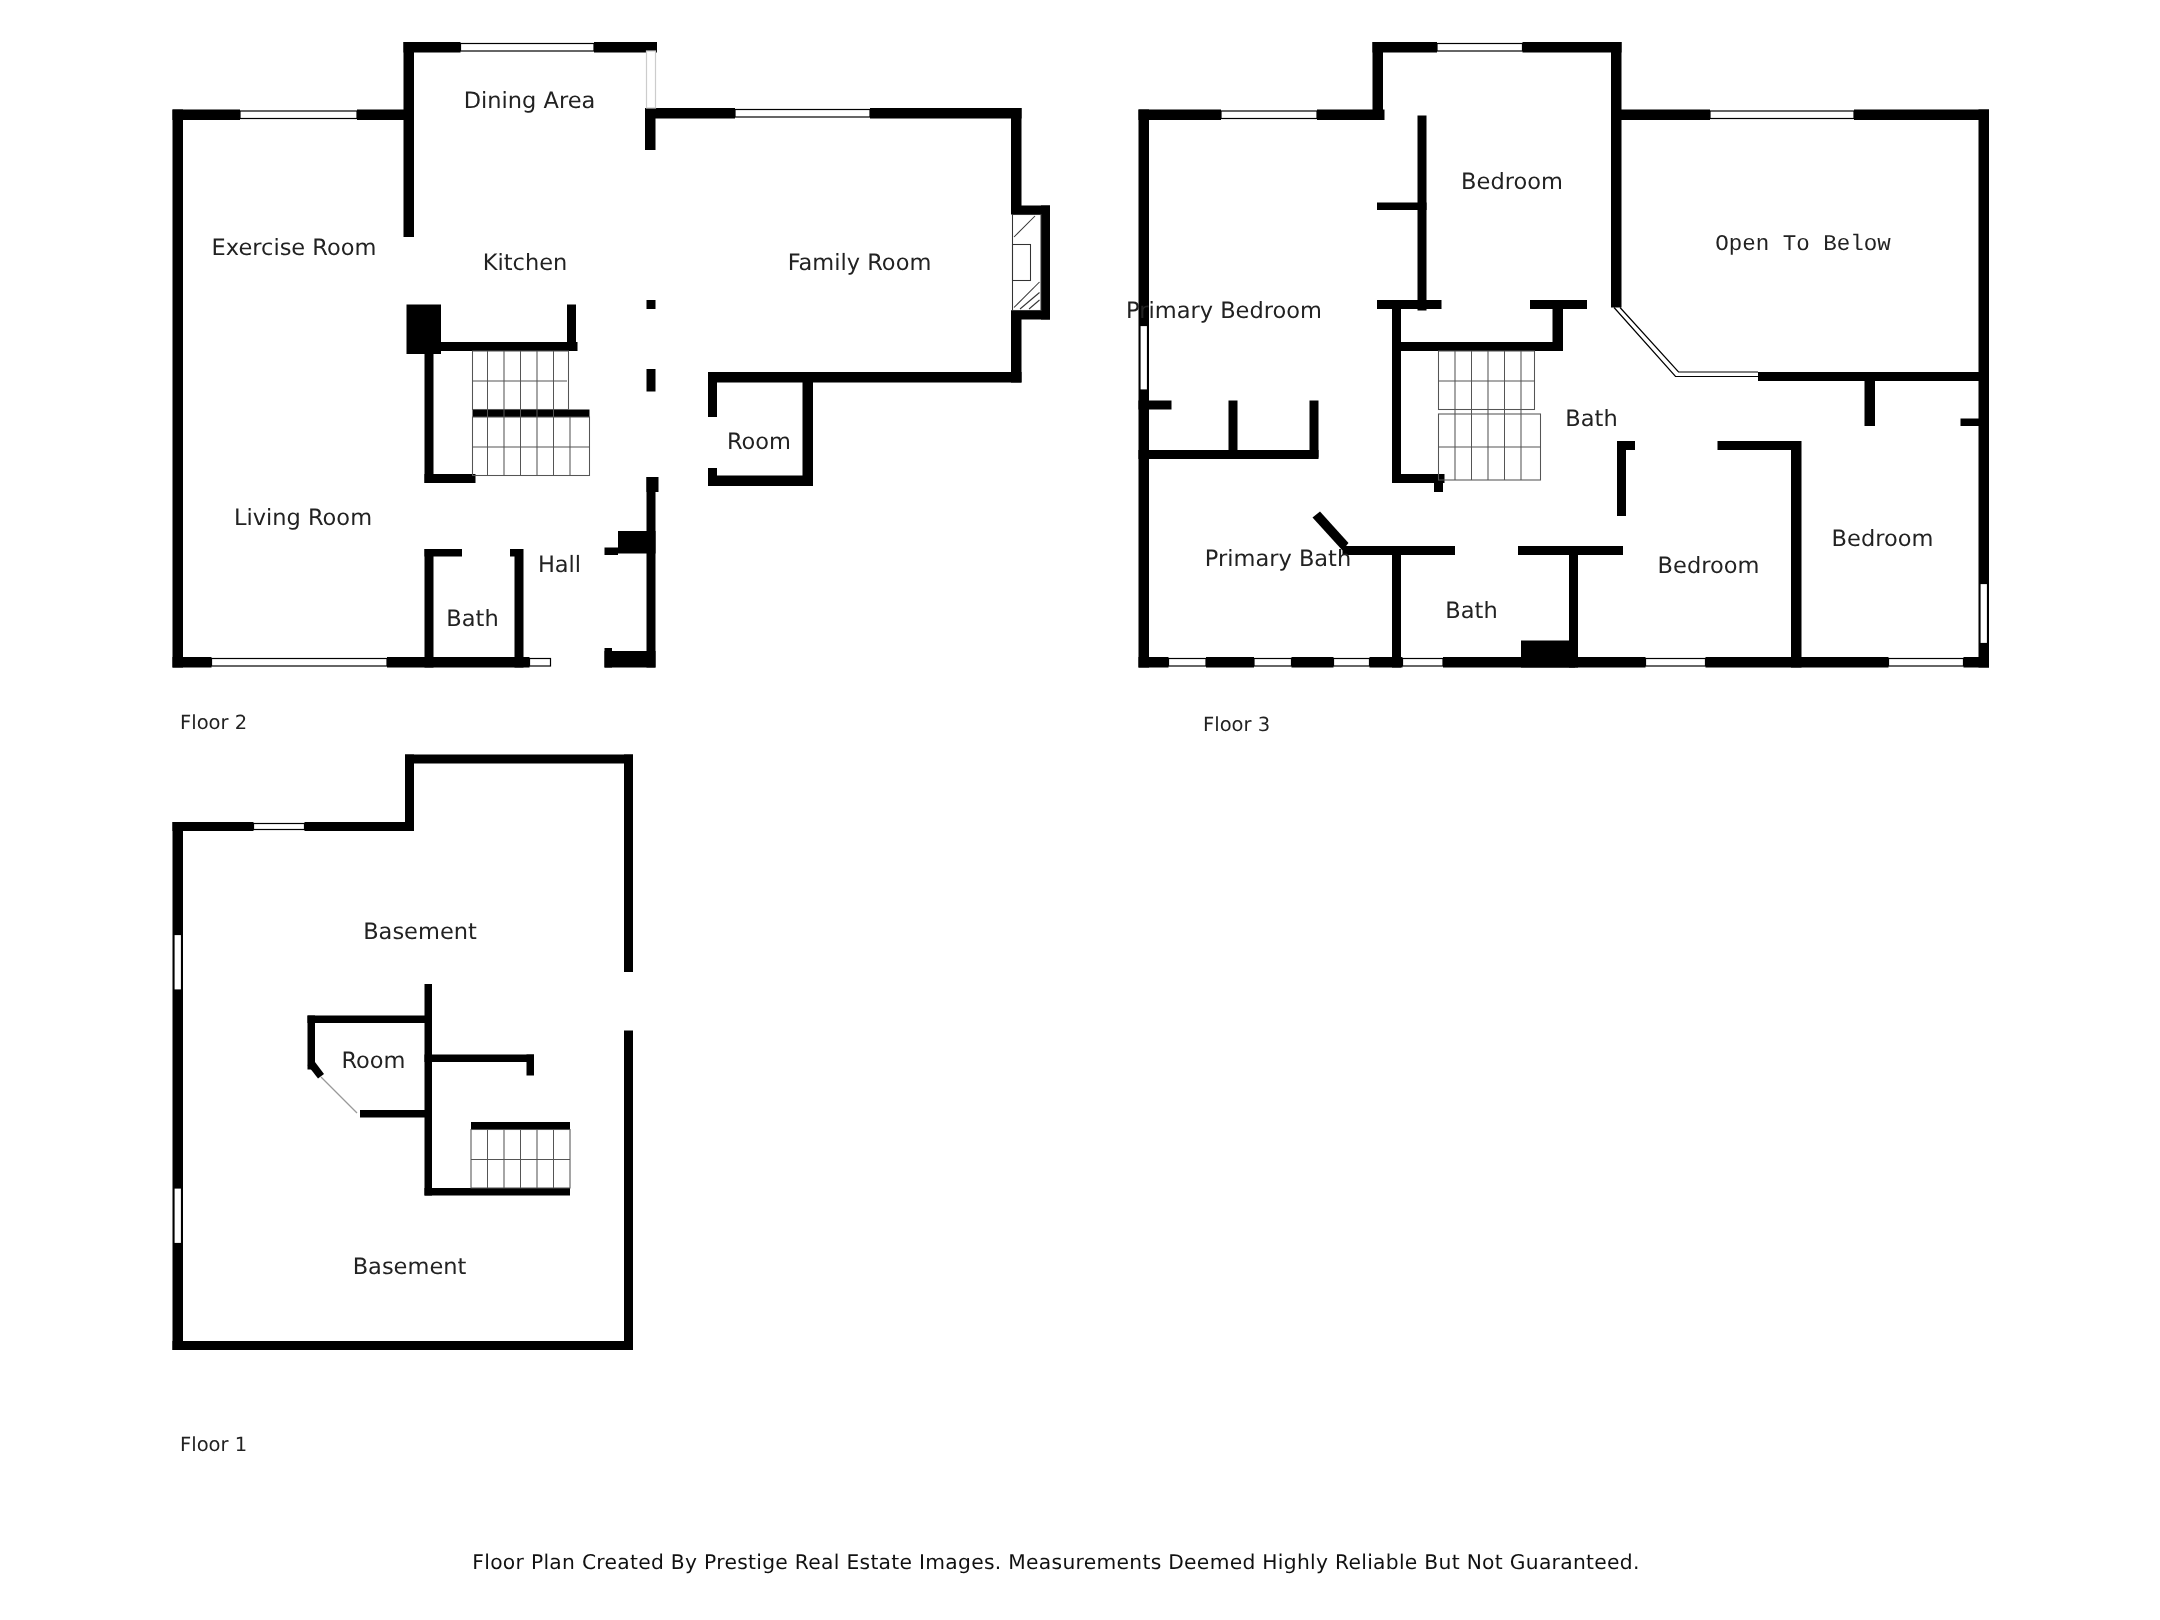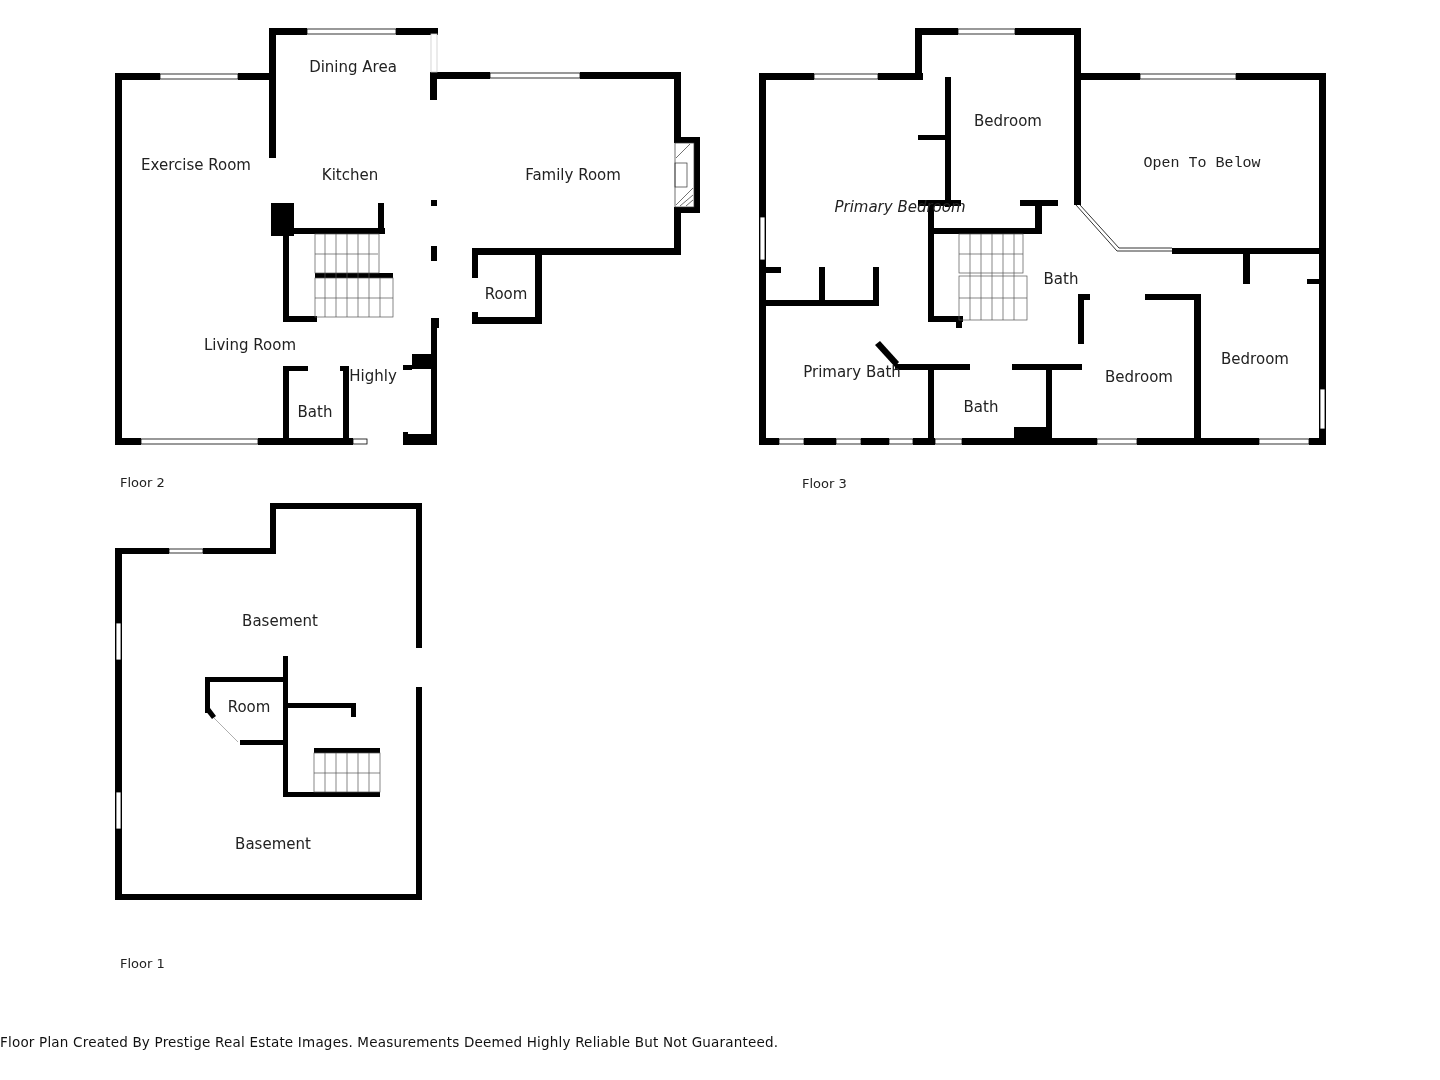--- a/index.html
+++ b/index.html
@@ -1,20 +1,20 @@
 <!DOCTYPE html>
 <html><head>
 <meta charset="utf-8">
 <style>
   html, body { margin:0; padding:0; background:#ffffff; }
   body { width:1440px; height:1080px; position:relative; overflow:hidden; font-family:"DejaVu Sans", sans-serif; }
   svg#plan { position:absolute; left:0; top:0; }
   .lbl { position:absolute; font-size:15px; color:#222; white-space:nowrap; transform:translate(-50%,-50%); }
   .floor-lbl { position:absolute; font-size:13px; color:#222; }
-  .footer { position:absolute; left:0; width:1408px; top:1034px; font-size:13.5px; color:#111; letter-spacing:0.2px; }
+  .footer { position:absolute; left:0; width:1408px; top:1034px; text-align:center; font-size:13.5px; color:#111; letter-spacing:0.2px; }
 </style>
 </head>
 <body>
 
 <svg id="plan" width="1440" height="1080" viewBox="0 0 1440 1080" xmlns="http://www.w3.org/2000/svg">
   <g fill="#000">
 
     <rect x="115" y="73" width="7" height="372"></rect>
     <rect x="115" y="73" width="45" height="7"></rect>
     <rect x="238" y="73" width="38" height="7"></rect>
@@ -196,26 +196,26 @@
     <line x1="314" y1="773" x2="380" y2="773"></line>
   </g>
 </svg>
 
 <div id="room-labels">
     <div class="lbl" style="left: 353px; top: 67px;">Dining Area</div>
     <div class="lbl" style="left: 196px; top: 165px;">Exercise Room</div>
     <div class="lbl" style="left: 350px; top: 175px;">Kitchen</div>
     <div class="lbl" style="left: 573px; top: 175px;">Family Room</div>
     <div class="lbl" style="left: 506px; top: 294px;">Room</div>
-    <div class="lbl" style="left: 202px; top: 345px; margin-left: 48px;">Living Room</div>
-    <div class="lbl" style="left: 373px; top: 376px;">Highly</div>
+    <div class="lbl" style="left: 202px; top: 345px;">Living Room</div>
+    <div class="lbl" style="left: 373px; top: 376px;">Hall</div>
     <div class="lbl" style="left: 315px; top: 412px;">Bath</div>
     <div class="lbl" style="left: 1008px; top: 121px;">Bedroom</div>
     <div class="lbl" style="left: 1202px; top: 163px; font-family: Liberation Mono, monospace;">Open To Below</div>
-    <div class="lbl" style="left: 900px; top: 207px; font-style: italic;">Primary Bedroom</div>
+    <div class="lbl" style="left: 816px; top: 207px;">Primary Bedroom</div>
     <div class="lbl" style="left: 1061px; top: 279px;">Bath</div>
     <div class="lbl" style="left: 1255px; top: 359px;">Bedroom</div>
     <div class="lbl" style="left: 852px; top: 372px;">Primary Bath</div>
     <div class="lbl" style="left: 1139px; top: 377px;">Bedroom</div>
     <div class="lbl" style="left: 981px; top: 407px;">Bath</div>
     <div class="lbl" style="left: 280px; top: 621px;">Basement</div>
     <div class="lbl" style="left: 249px; top: 707px;">Room</div>
     <div class="lbl" style="left: 273px; top: 844px;">Basement</div>
   </div>
 

